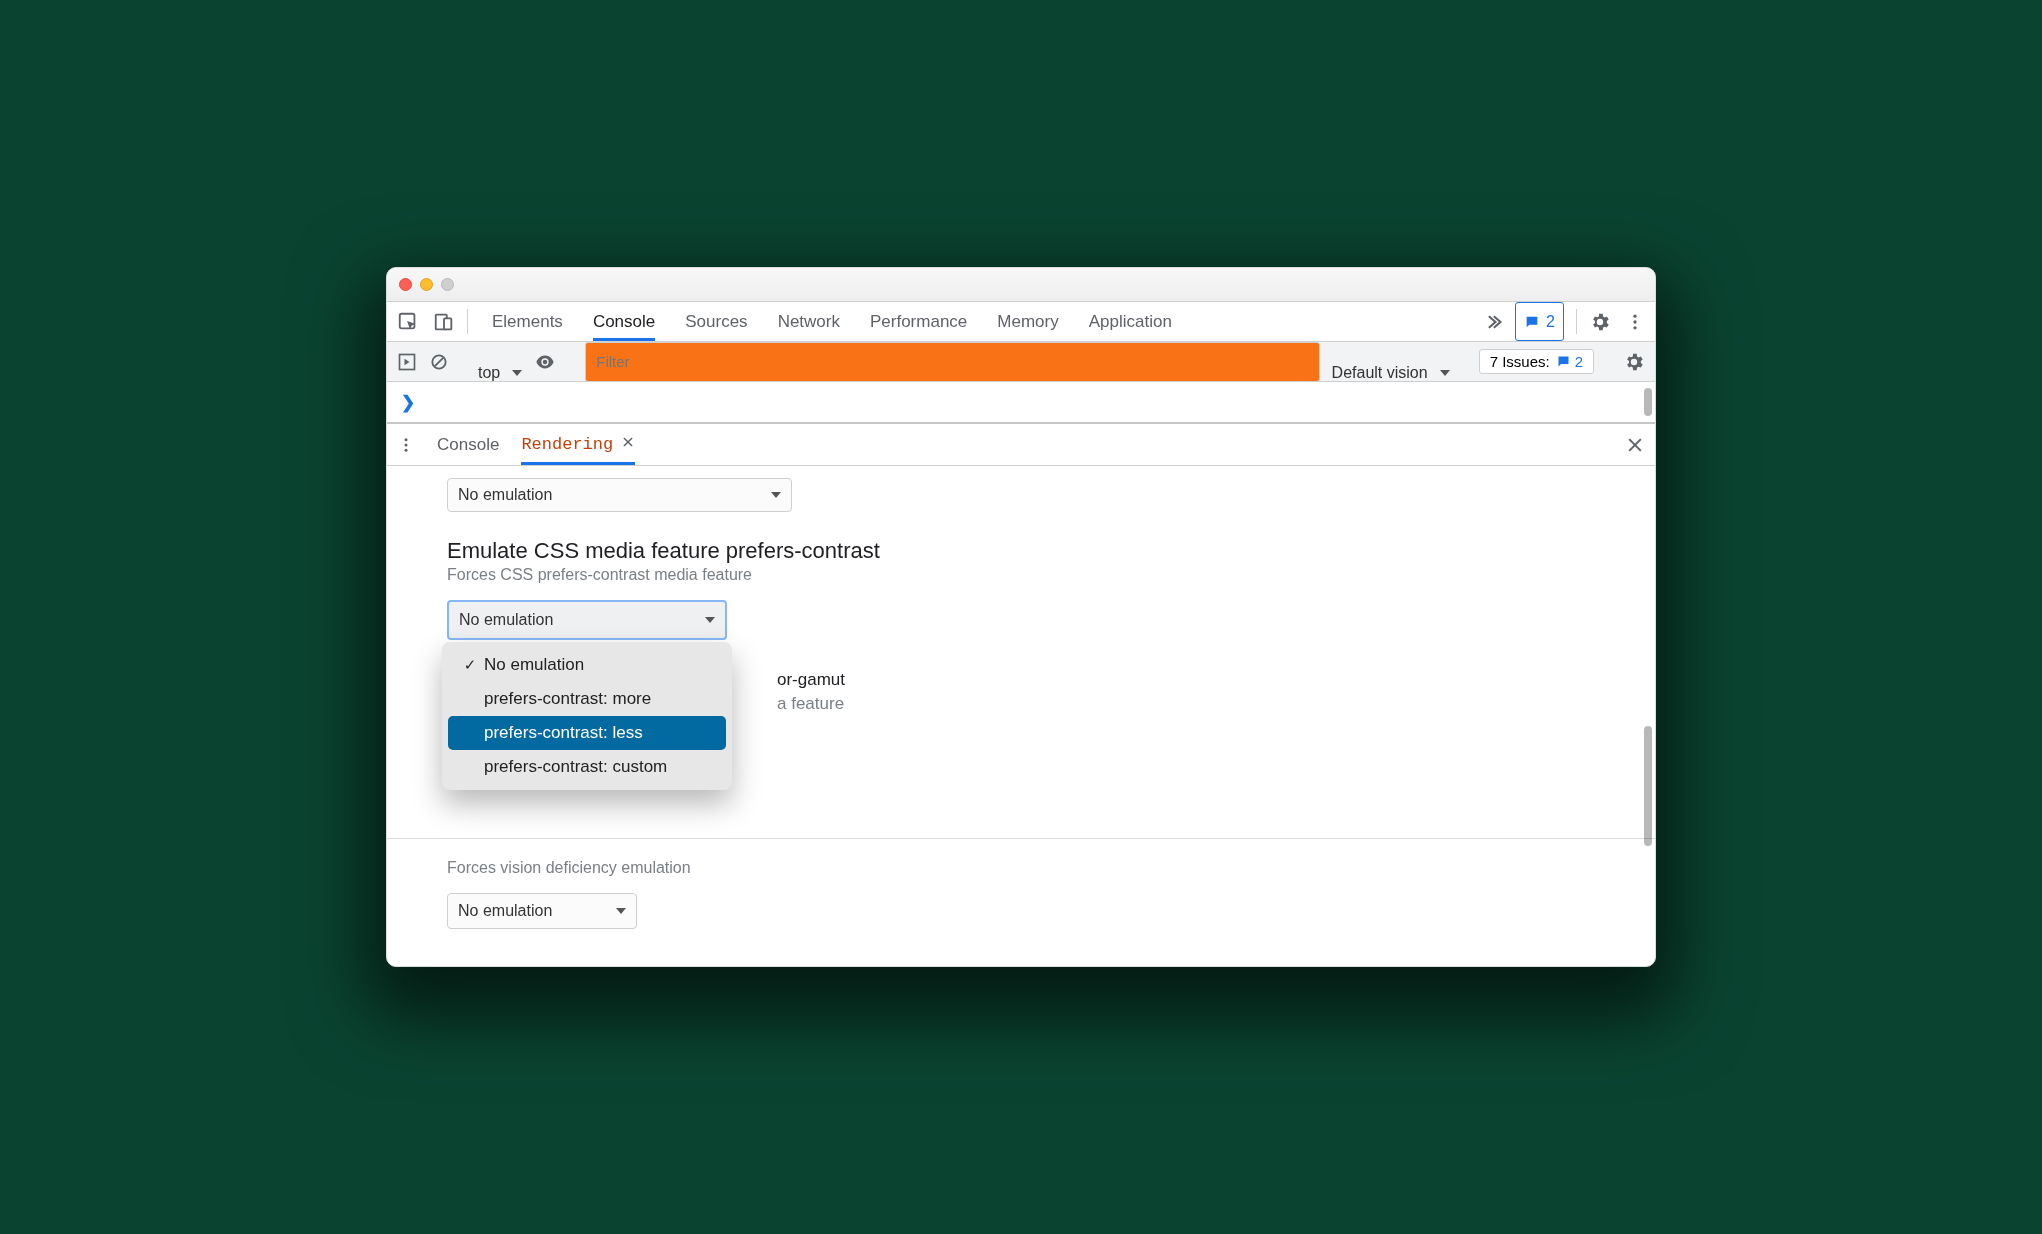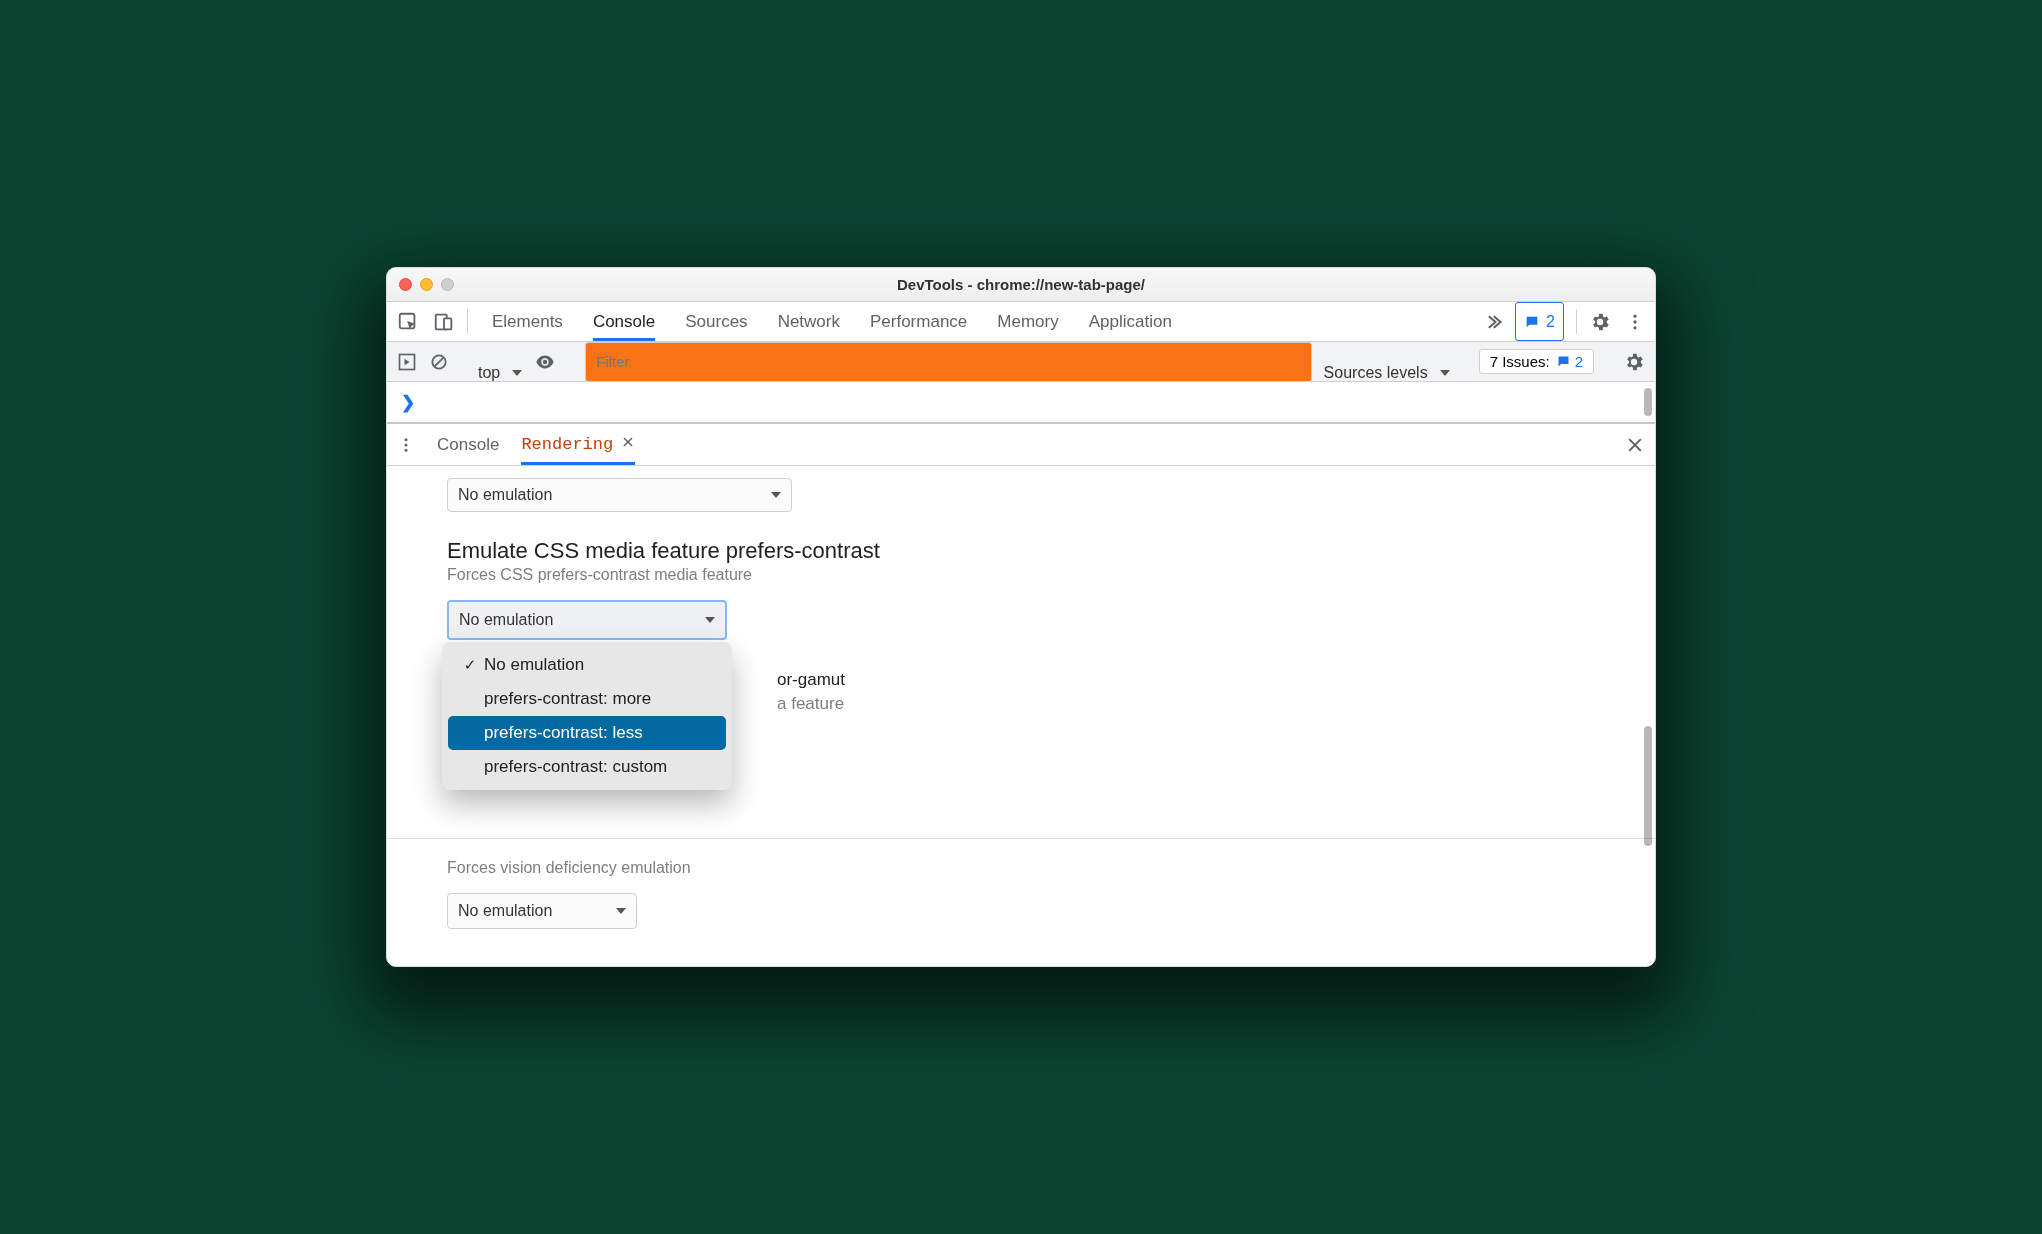--- a/index.html
+++ b/index.html
@@ -240,21 +240,20 @@
 <div class="stage">
   <div class="shadow"></div>
   <div class="window">
 
     <div class="titlebar">
       <div class="traffic-lights">
         <div class="tl red"></div>
         <div class="tl yellow"></div>
         <div class="tl gray"></div>
       </div>
-      <div class="titlebar-title">DevTools - chrome://new-tab-page/</div>
     </div>
 
     <div class="tabstrip">
       <div class="left-icons">
         <span class="icon-btn">
           <svg width="22" height="22" viewBox="0 0 24 24" fill="none" stroke="#5f6368" stroke-width="2">
             <rect x="3" y="3" width="16" height="16" rx="2"></rect>
             <path d="M11 11 L20 14 L16 16 L14 20 Z" fill="#5f6368" stroke="none"></path>
           </svg>
         </span>
@@ -323,21 +322,21 @@
         <span class="caret"></span>
       </span>
       <span class="icon-btn">
         <svg width="22" height="22" viewBox="0 0 24 24" fill="#5f6368">
             <path d="M12 5C6 5 2.7 11 2.7 12S6 19 12 19s9.3-6 9.3-7S18 5 12 5Zm0 11a4 4 0 1 1 4-4 4 4 0 0 1-4 4Zm0-6.4A2.4 2.4 0 1 0 14.4 12 2.4 2.4 0 0 0 12 9.6Z"></path>
           </svg>
       </span>
       <div class="divider-v" style="margin:5px 2px;"></div>
       <input type="text" placeholder="Filter" style="">
       <span class="select-like">
-        <span>Sources levels</span>
+        <span>Default vision</span>
         <span class="caret"></span>
       </span>
       <div class="divider-v" style="margin:5px 2px;"></div>
       <span class="issues-chip">
         <span>7 Issues:</span>
         <span class="blue">
           <svg width="15" height="15" viewBox="0 0 24 24" fill="#1a73e8">
               <path d="M4 4h16v12H8l-4 4z"></path>
             </svg>
           <span>2</span>

